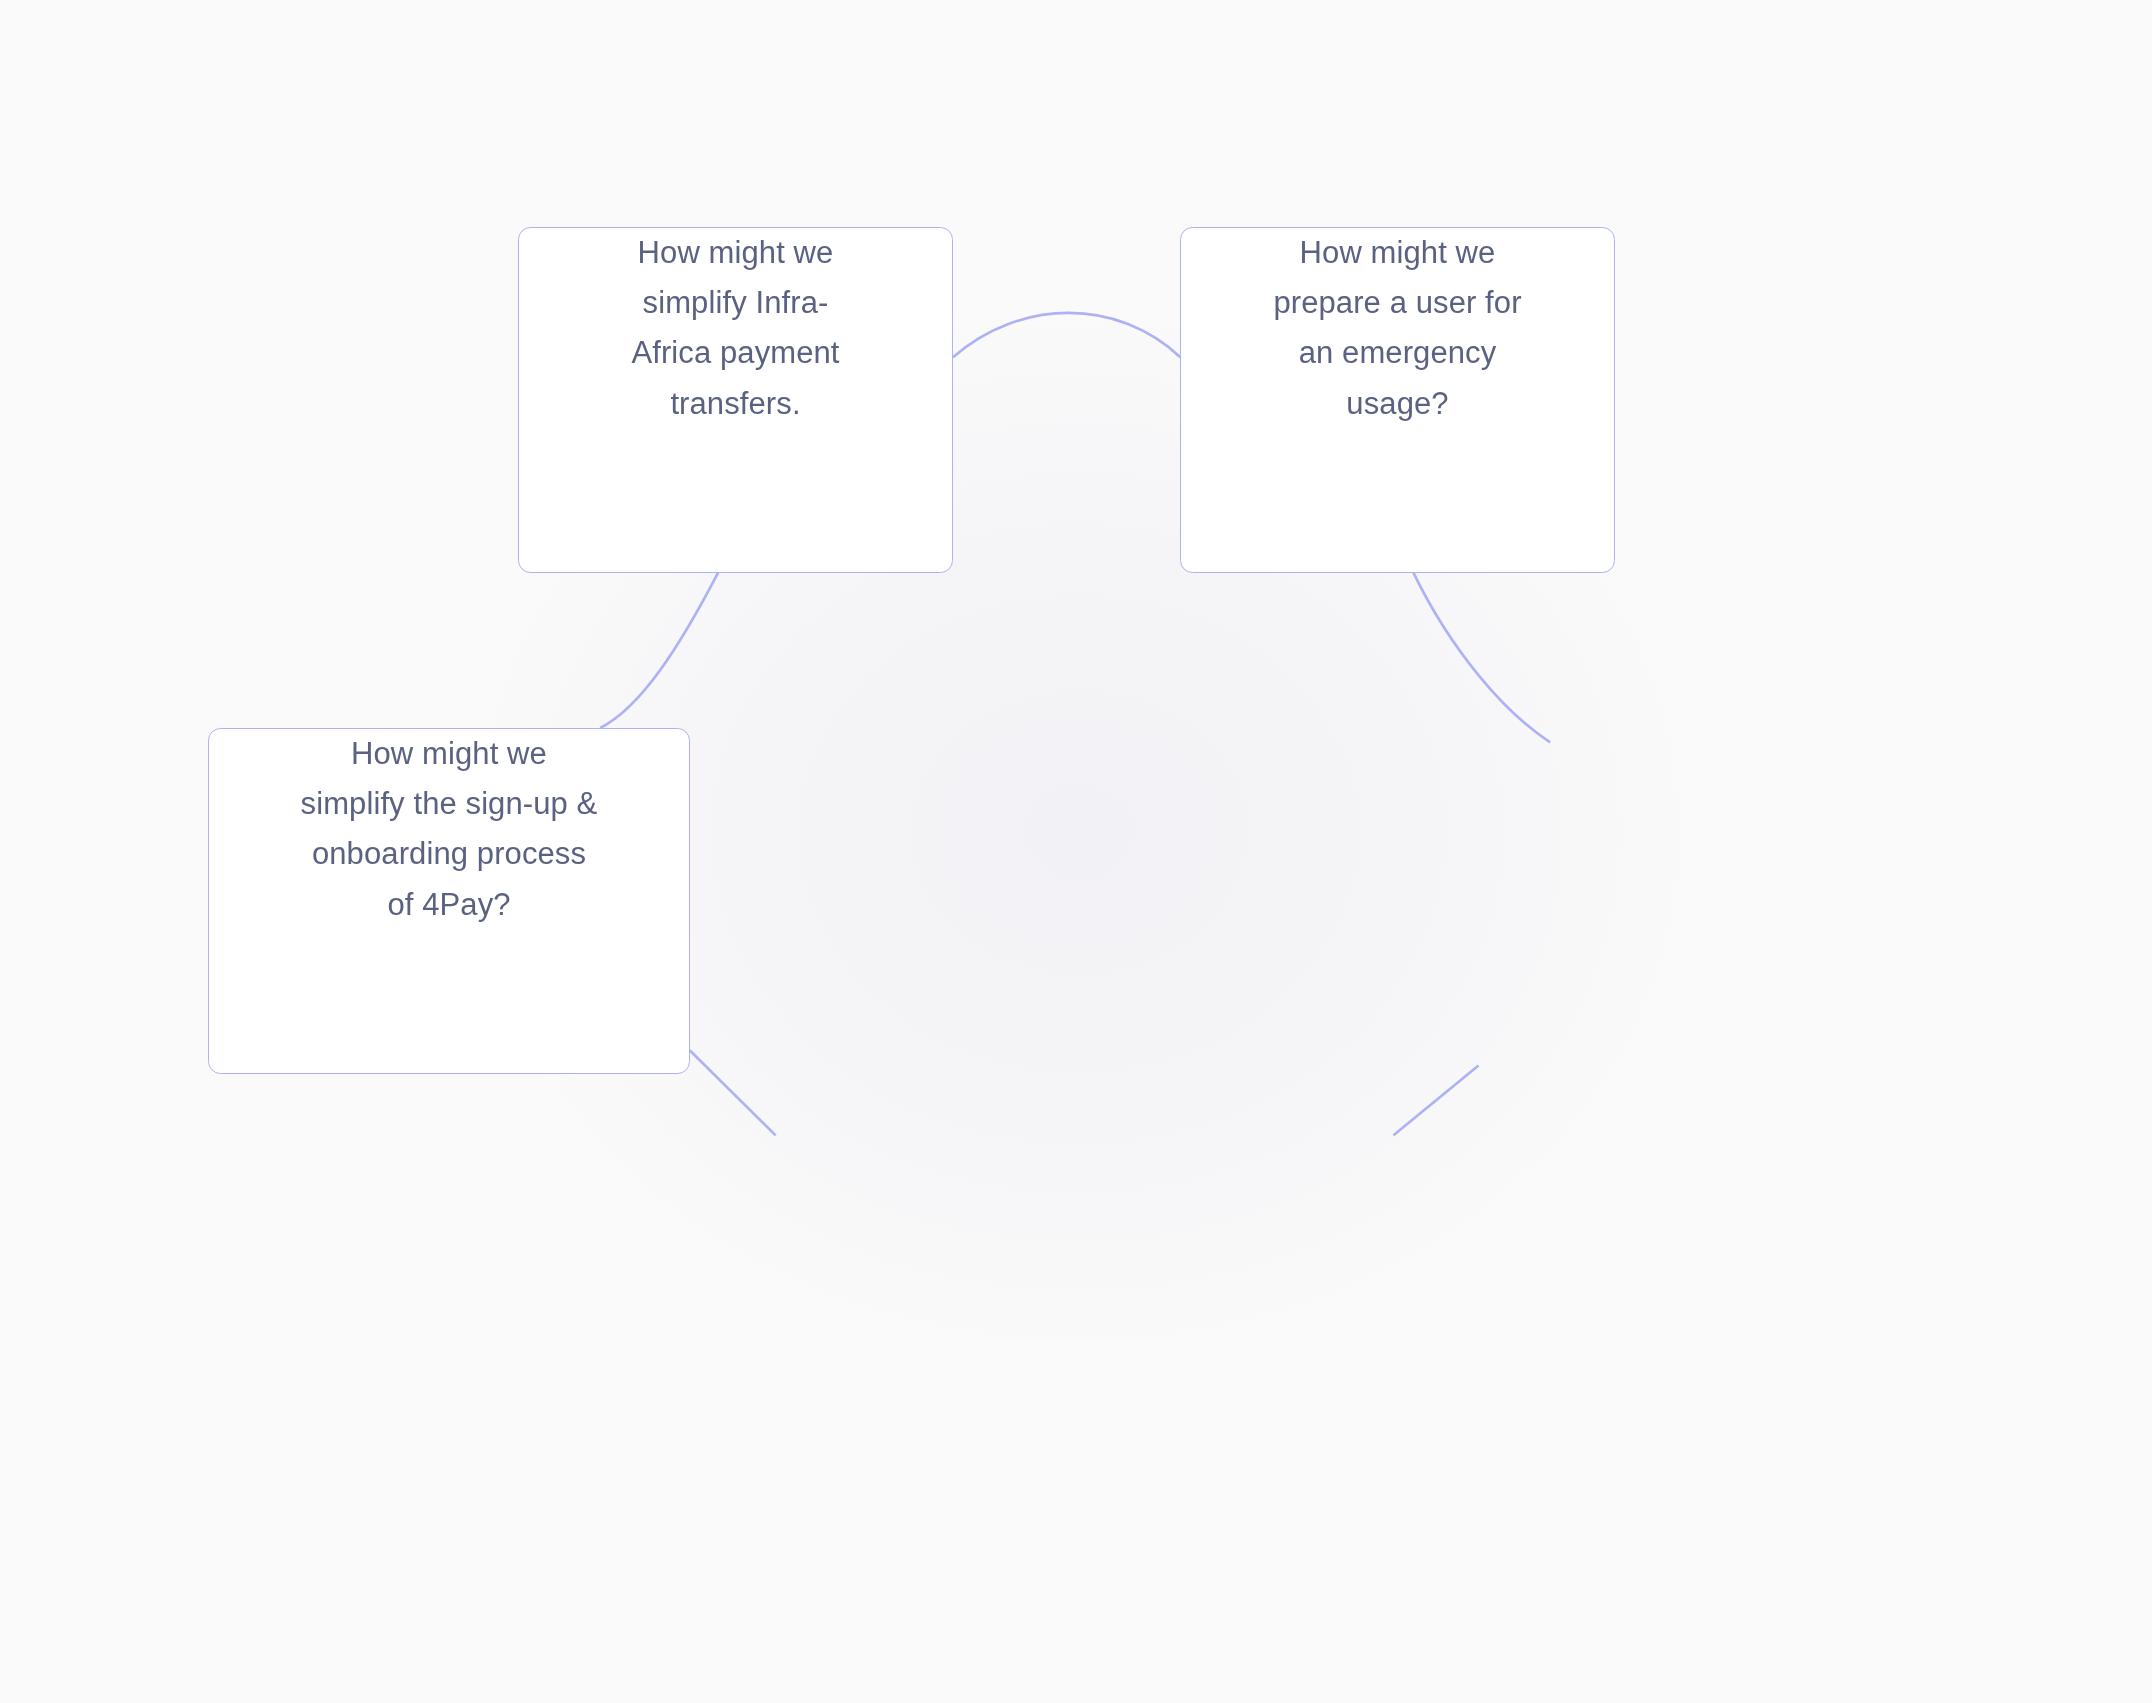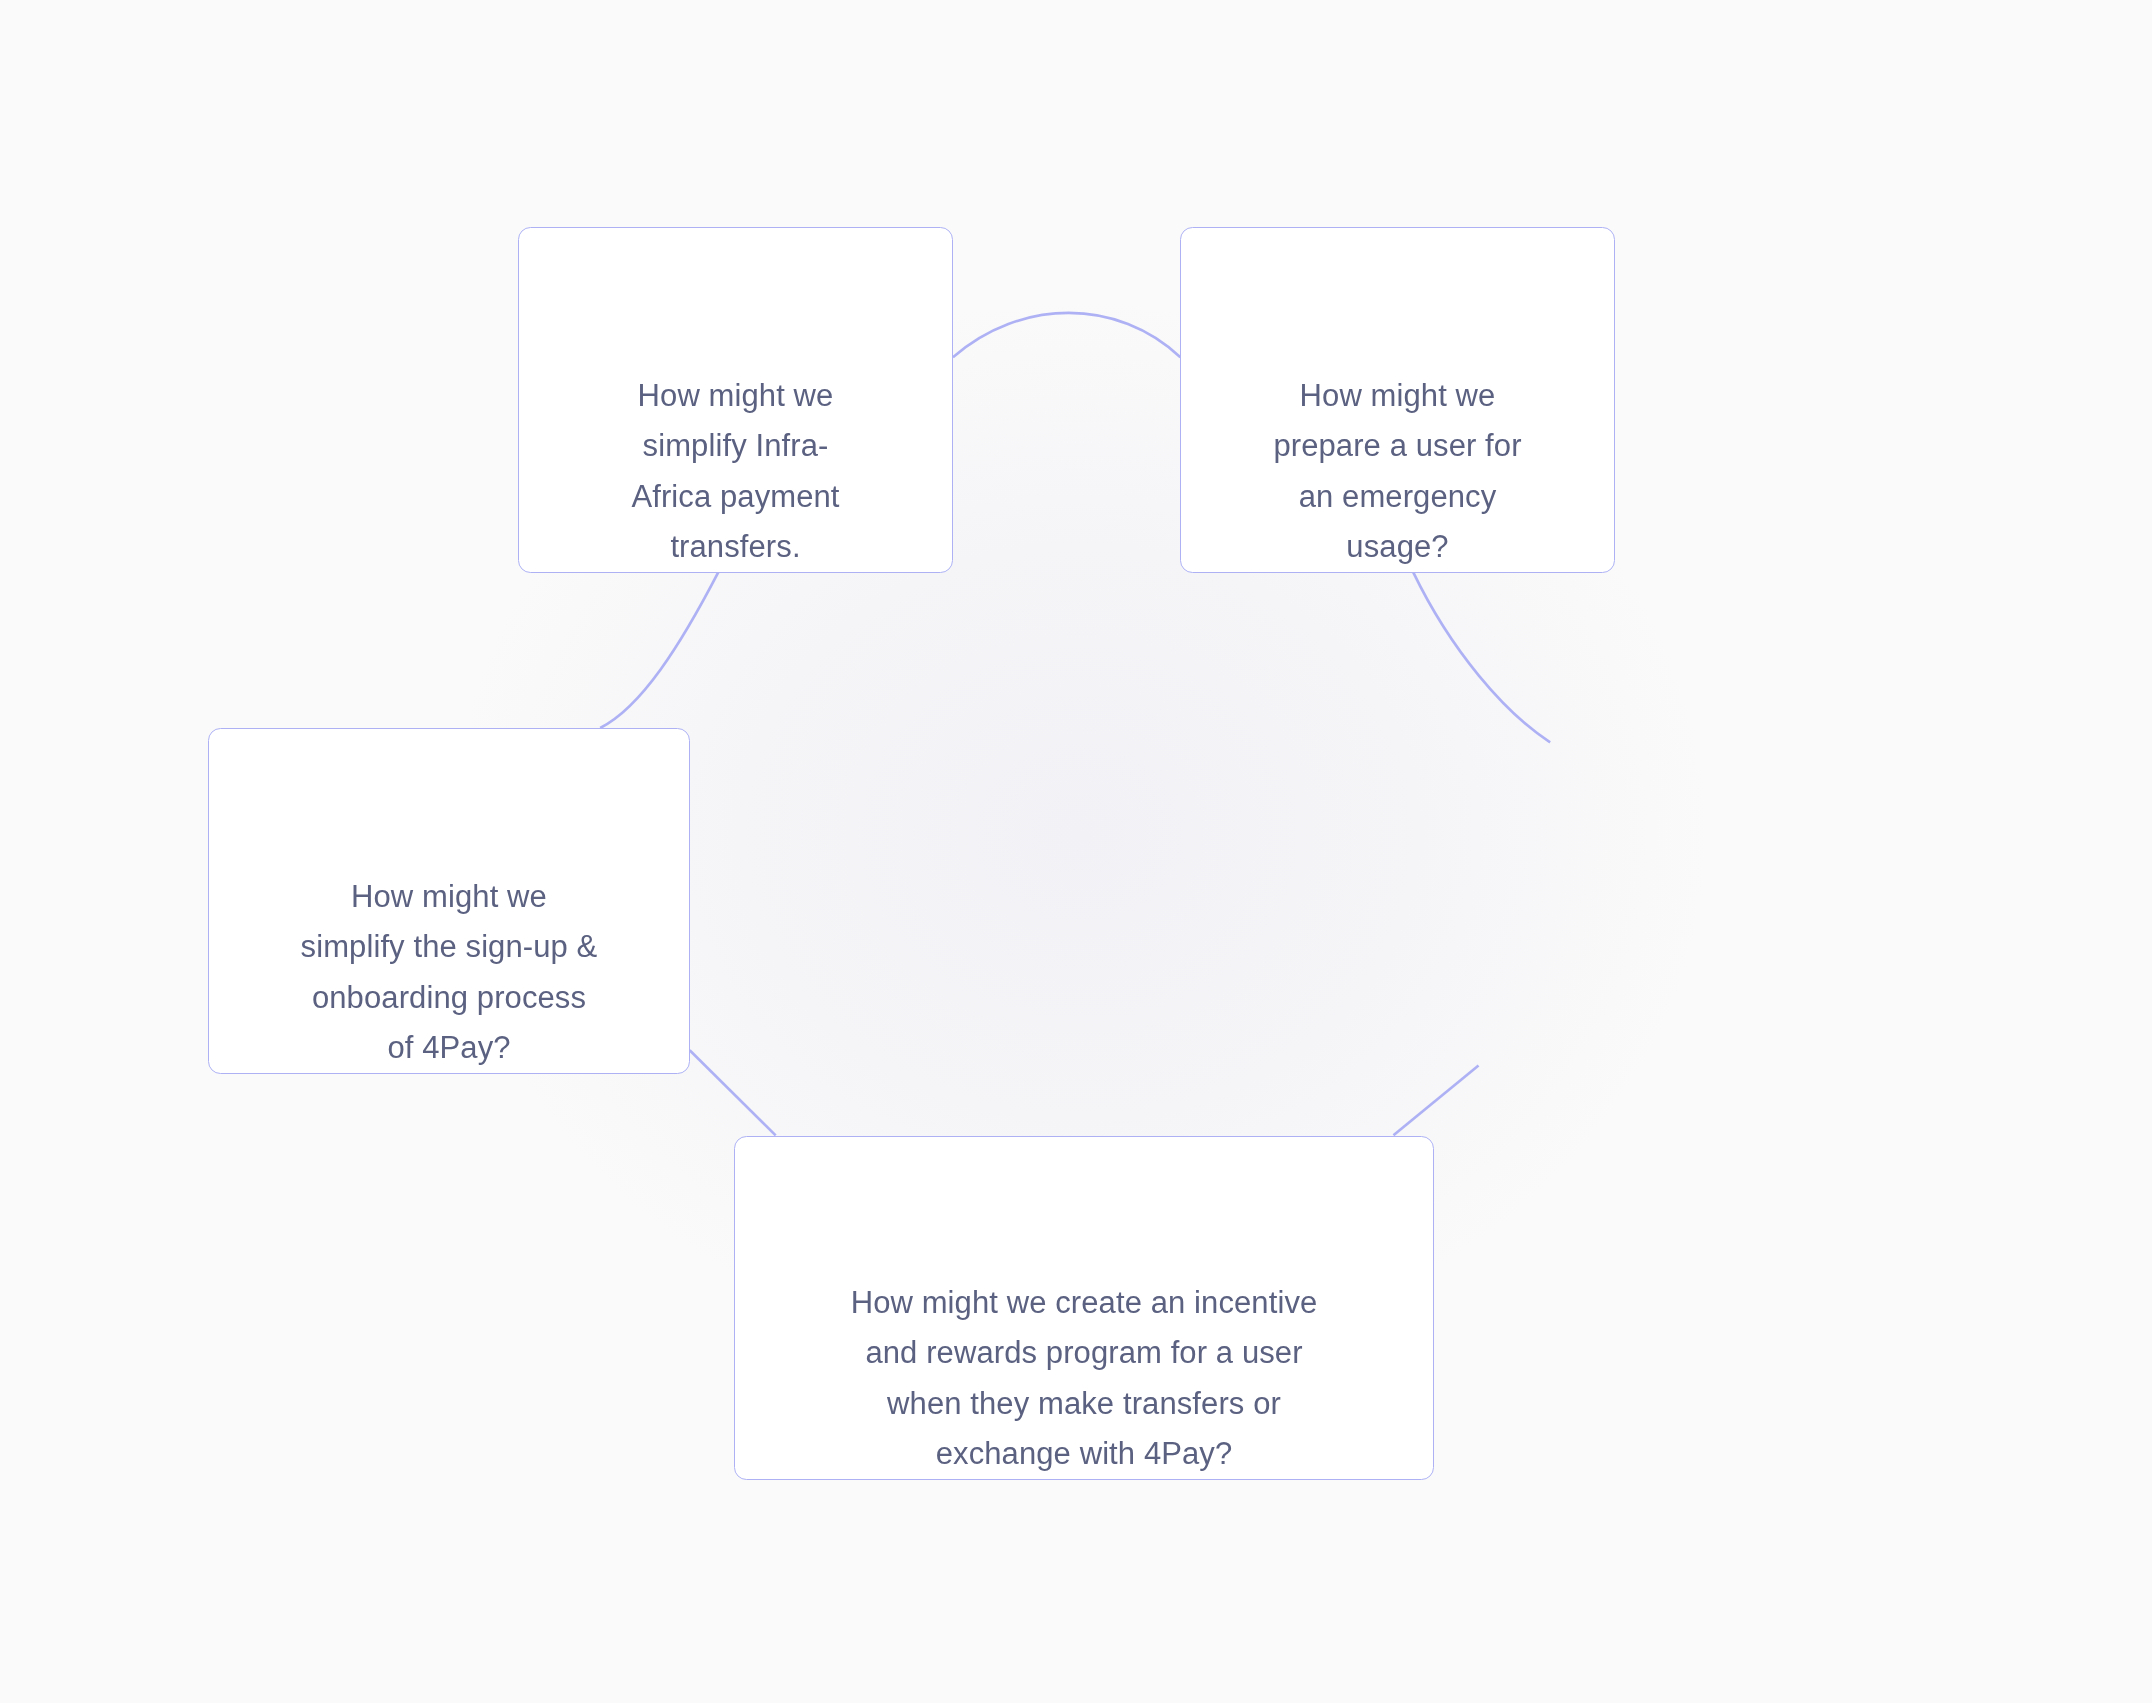--- a/index.html
+++ b/index.html
@@ -32,21 +32,21 @@
     pointer-events: none;
   }
 
   .node {
     position: absolute;
     box-sizing: border-box;
     background: #ffffff;
     border: 1.8px solid #aeb2f5;
     border-radius: 12.5px;
     display: flex;
-    align-items: flex-end;
+    align-items: flex-start;
     justify-content: center;
     z-index: 2;
   }
 
   .node-text {
     color: #5b6180;
     font-size: 31px;
     line-height: 1.62;
     text-align: center;
     font-weight: 400;
@@ -95,21 +95,15 @@
   </div>
 
   <div class="node" id="node-left">
     <div class="node-text">How might we
 simplify the sign-up &amp;
 onboarding process
 of 4Pay?</div>
   </div>
 
 
-  <div class="node" id="node-bottom">
-    <div class="node-text">How might we create an incentive
-and rewards program for a user
-when they make transfers or
-exchange with 4Pay?</div>
-  </div>
 
 </div>
 
 
 </body></html>

